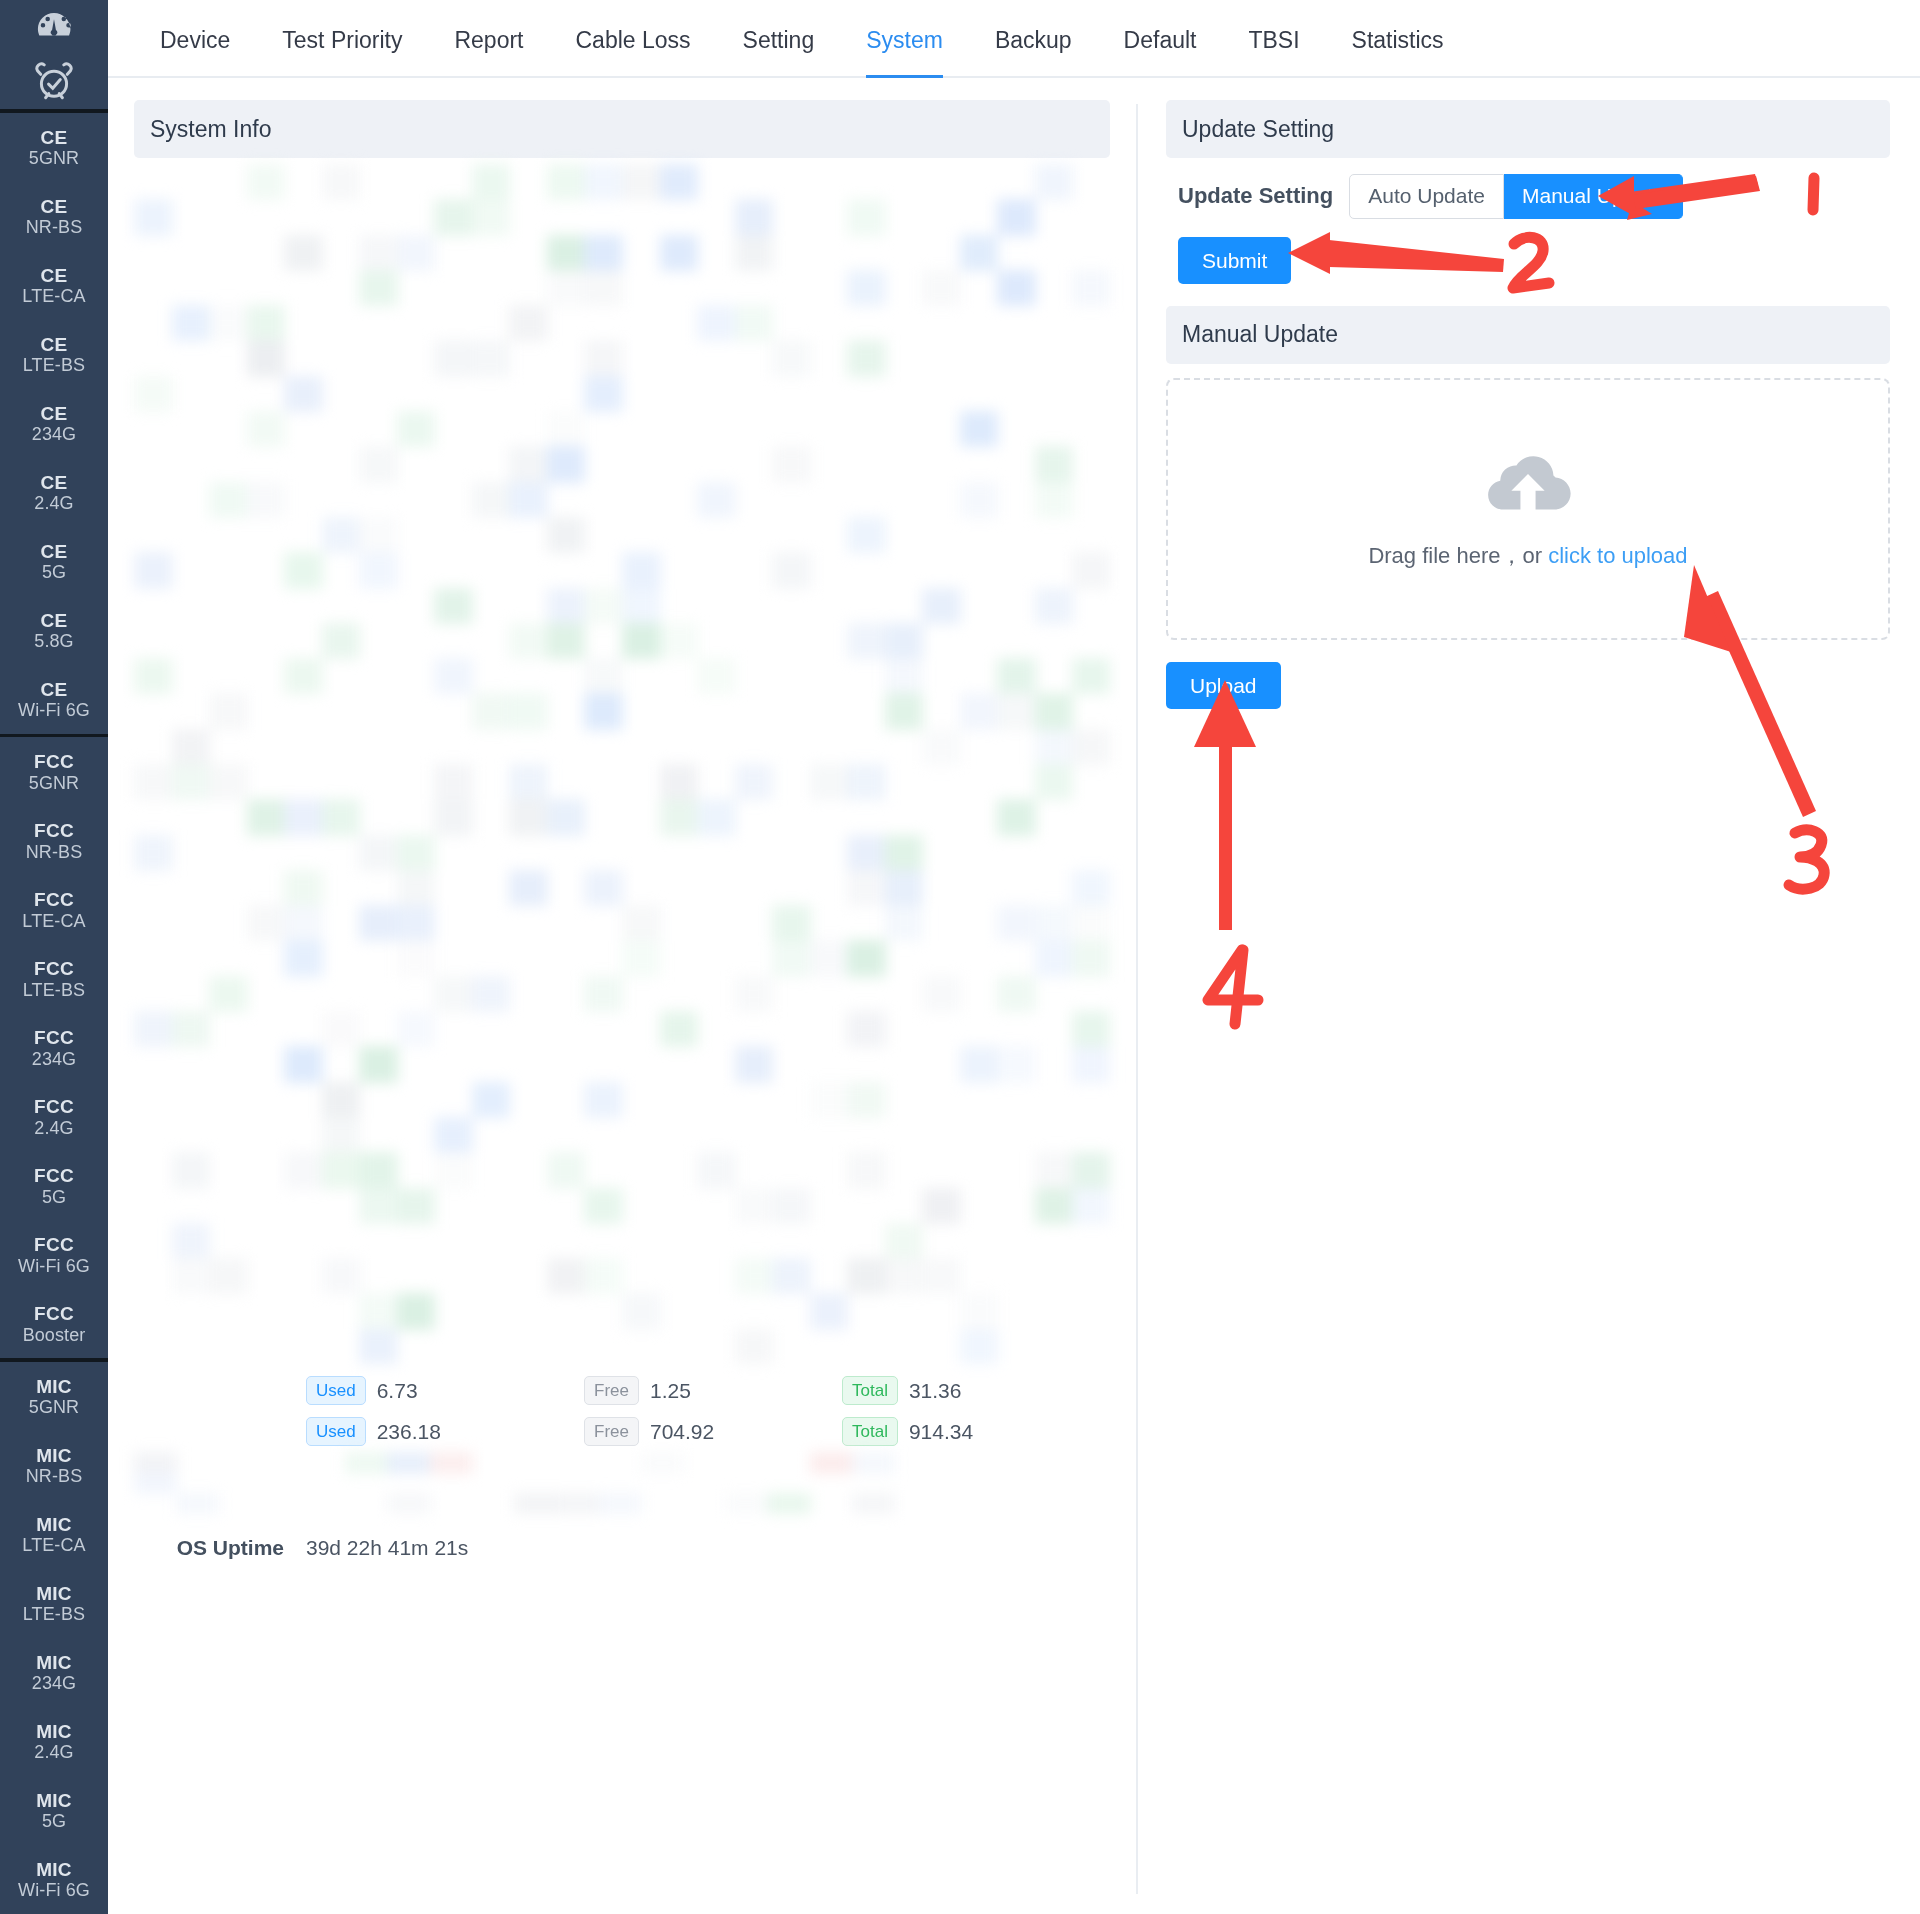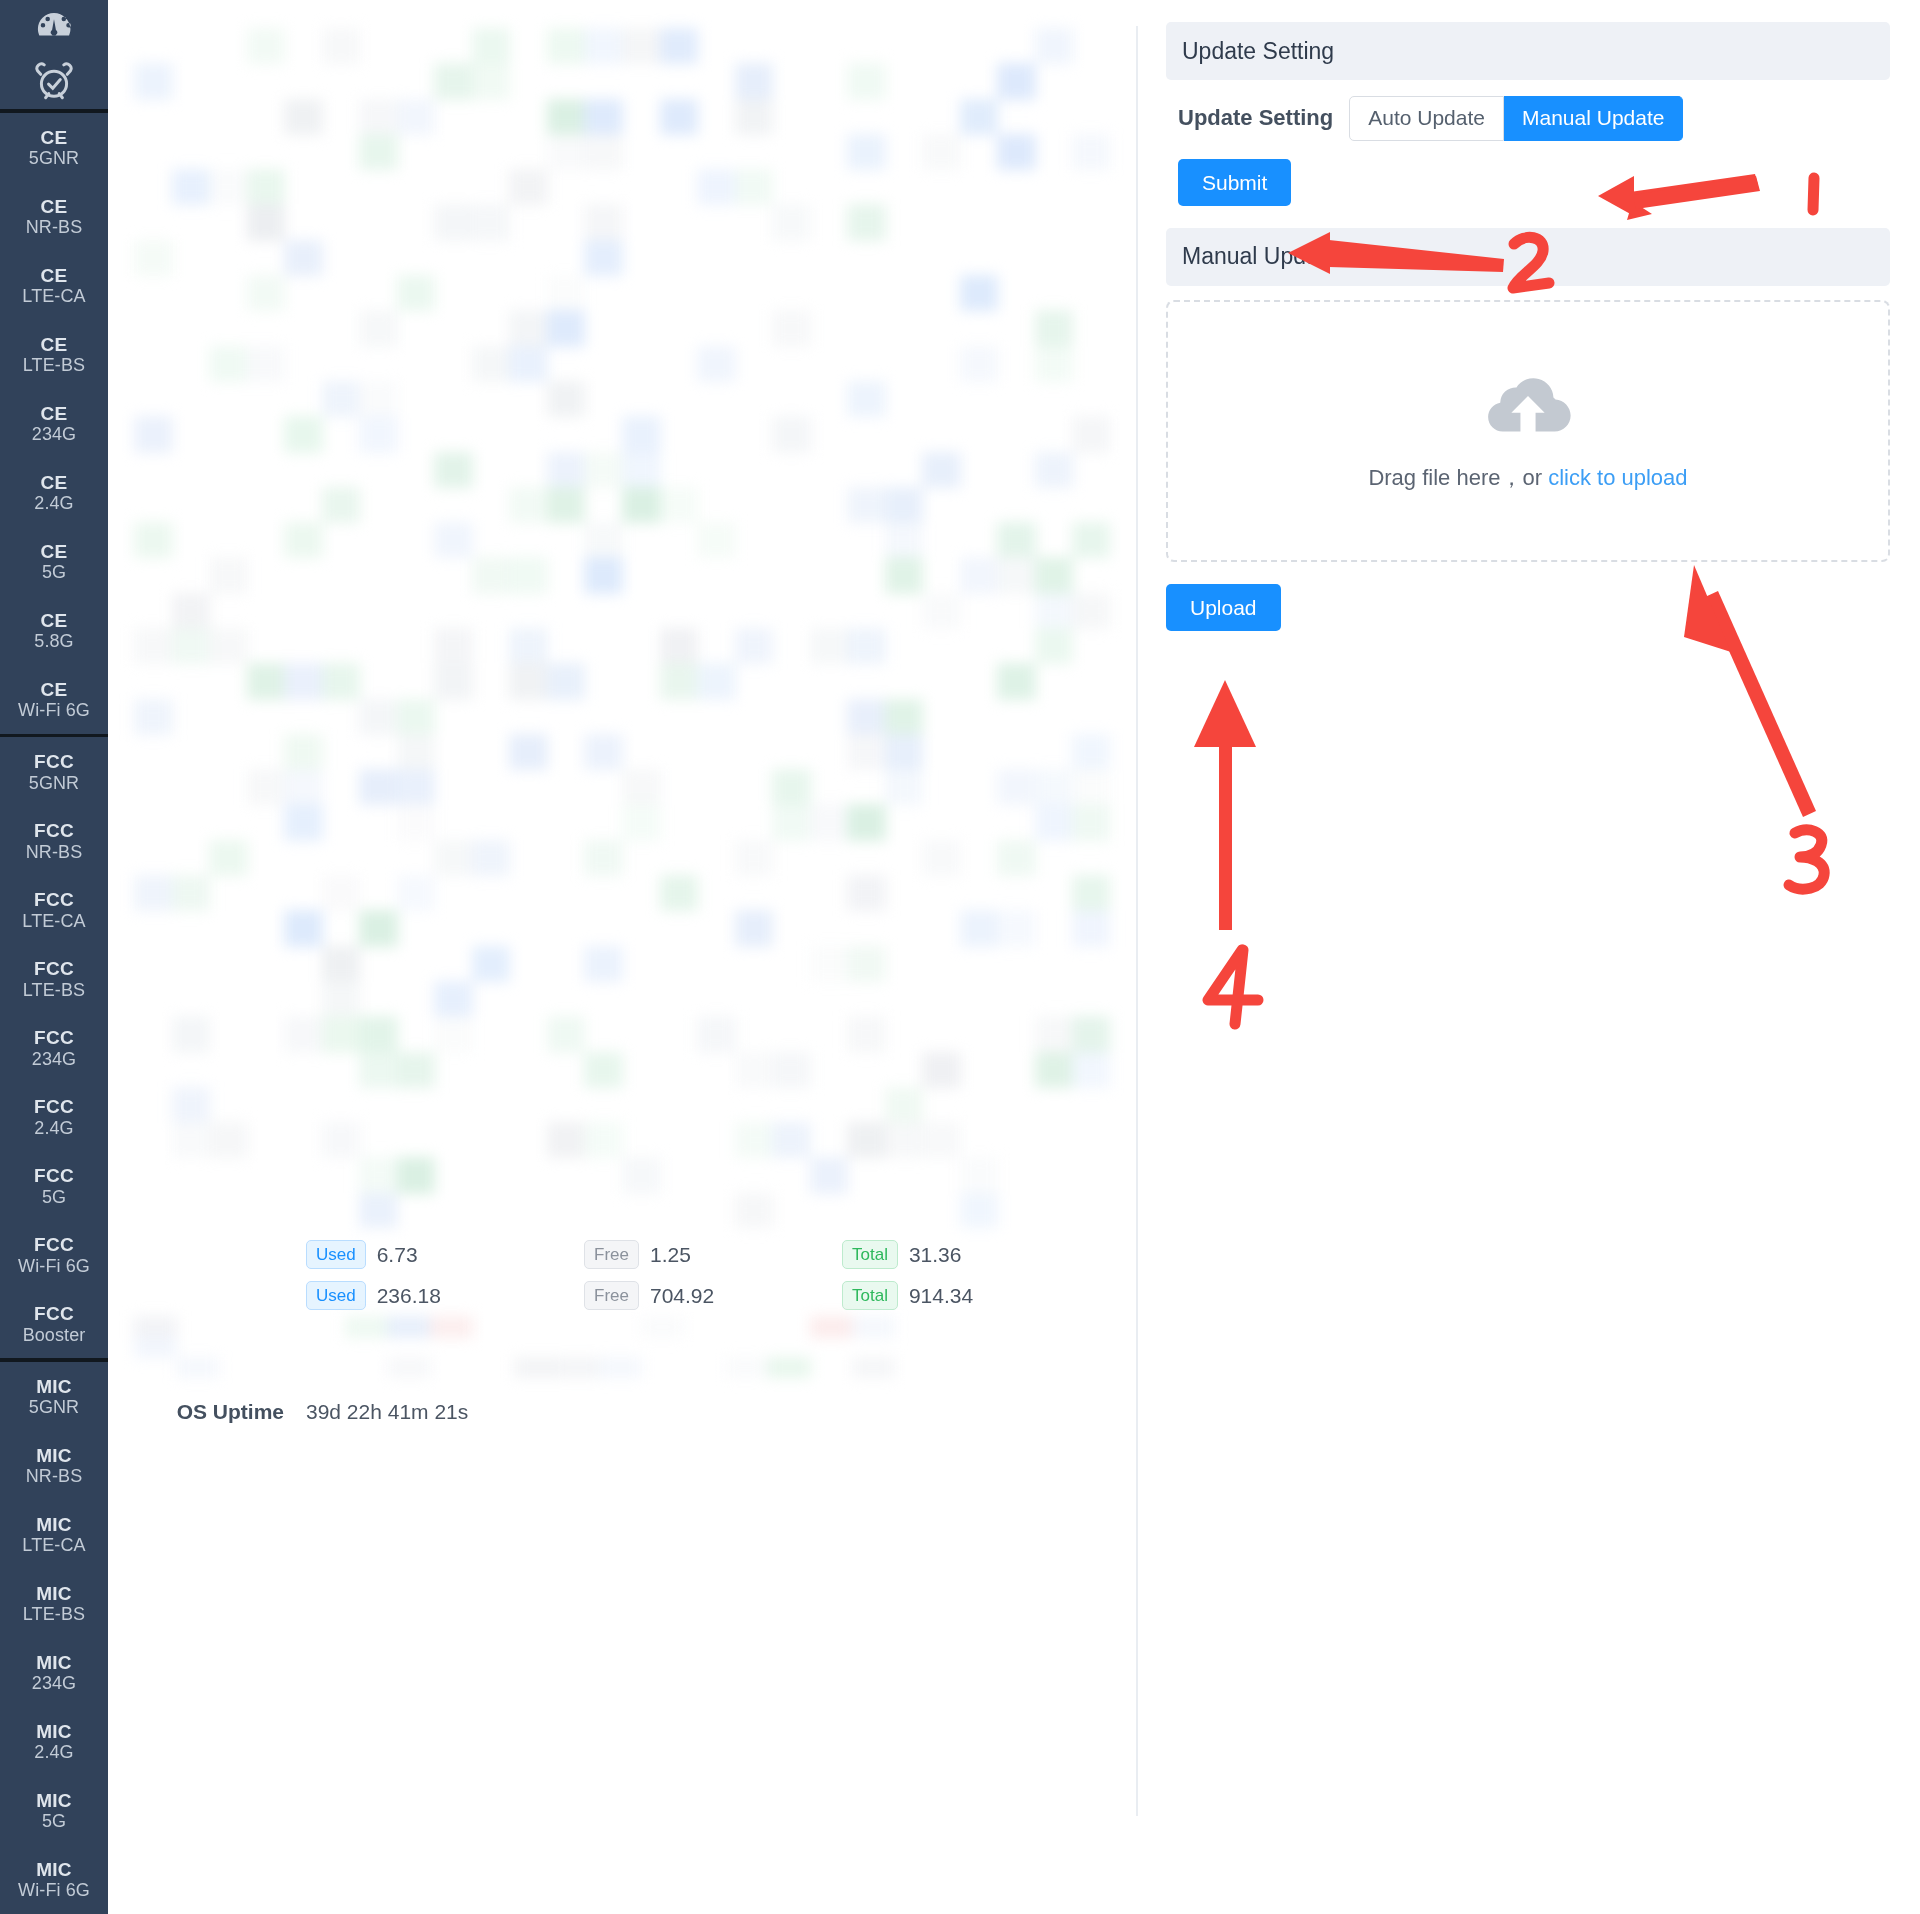--- a/index.html
+++ b/index.html
@@ -277,25 +277,40 @@
         </div>
         <div class="side-item">
           <div class="top">MIC</div>
           <div class="bot">Wi-Fi 6G</div>
         </div>
       </div>
   </div>
 
   <div class="main">
 
+    <div class="tabbar">
+        <div class="tab">Device</div>
+        <div class="tab">Test Priority</div>
+        <div class="tab">Report</div>
+        <div class="tab">Cable Loss</div>
+        <div class="tab">Setting</div>
+        <div class="tab active">System</div>
+        <div class="tab">Backup</div>
+        <div class="tab">Default</div>
+        <div class="tab">TBSI</div>
+        <div class="tab">Statistics</div>
+      </div>
 
     <div class="content">
 
       <div class="col-left">
 
+        <div class="panel-head">
+          <span>System Info</span>
+        </div>
 
         <div class="censored" id="mosaic" style="filter: blur(7px);">
             <div class="mz" style="left: 112.615px; top: 0px; width: 38.5385px; height: 36.2941px; background: rgb(230, 246, 236); opacity: 0.5;"></div>
             <div class="mz" style="left: 187.692px; top: 0px; width: 38.5385px; height: 36.2941px; background: rgb(242, 244, 246); opacity: 0.61;"></div>
             <div class="mz" style="left: 337.846px; top: 0px; width: 38.5385px; height: 36.2941px; background: rgb(230, 246, 236); opacity: 0.81;"></div>
             <div class="mz" style="left: 412.923px; top: 0px; width: 38.5385px; height: 36.2941px; background: rgb(230, 246, 236); opacity: 0.72;"></div>
             <div class="mz" style="left: 450.462px; top: 0px; width: 38.5385px; height: 36.2941px; background: rgb(220, 233, 252); opacity: 0.4;"></div>
             <div class="mz" style="left: 488px; top: 0px; width: 38.5385px; height: 36.2941px; background: rgb(236, 238, 241); opacity: 0.55;"></div>
             <div class="mz" style="left: 525.538px; top: 0px; width: 38.5385px; height: 36.2941px; background: rgb(220, 233, 252); opacity: 0.89;"></div>
             <div class="mz" style="left: 900.923px; top: 0px; width: 38.5385px; height: 36.2941px; background: rgb(230, 238, 251); opacity: 0.61;"></div>

